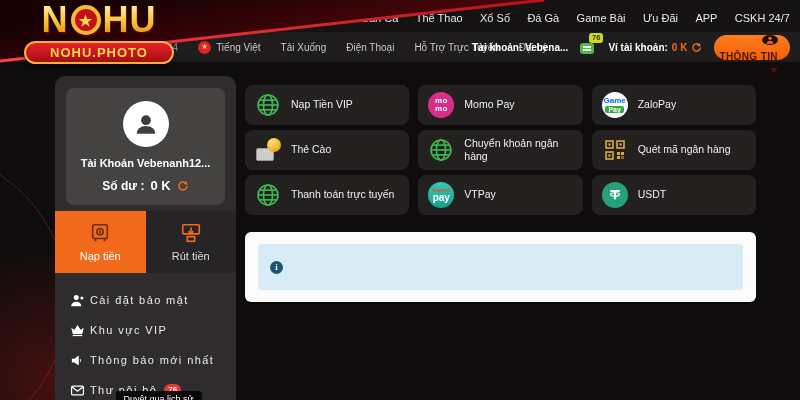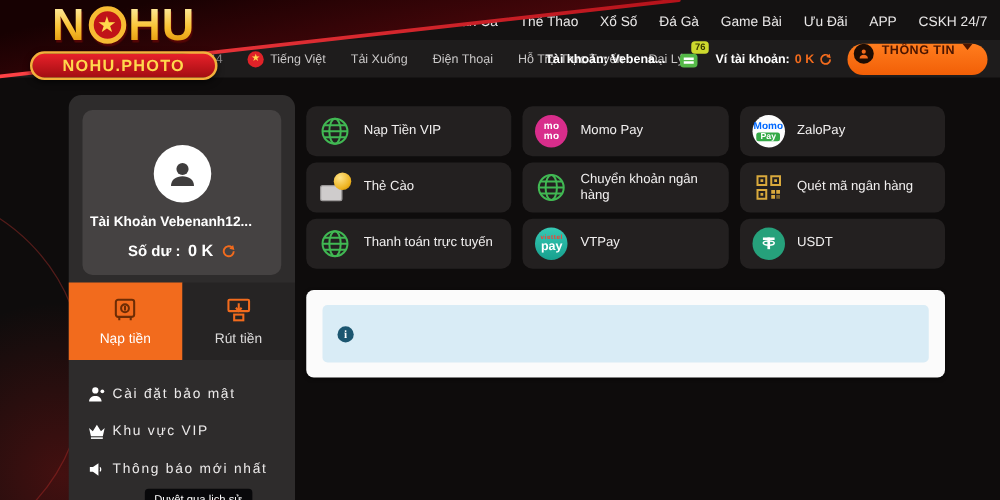--- a/index.html
+++ b/index.html
@@ -40,22 +40,22 @@
     align-items:center; justify-content:center; color:#ffd84d; font-size:8px; line-height:1; }
   .acct-label { color:#fff; font-size:10px; font-weight:bold; white-space:nowrap; }
   .wallet { display:flex; align-items:center; gap:4px; }
   .wallet-val { color:#f26b1d; font-weight:bold; font-size:10px; }
   .chat-wrap { position:relative; width:16px; height:14px; }
   .chat-ico { position:absolute; bottom:0; left:0; width:14px; height:11px; background:#55b948; border-radius:3px; }
   .chat-ico:after { content:""; position:absolute; left:3px; top:3px; width:8px; height:1.5px;
     background:#fff; box-shadow:0 3px 0 #fff; }
   .chat-badge { position:absolute; top:-7px; right:-7px; background:#cdd92e; color:#3a3a00;
     font-size:7.5px; font-weight:bold; padding:1px 3px; border-radius:3px; line-height:1; }
-  .info-btn { display:flex; align-items:flex-start; gap:6px; background:linear-gradient(#ff7d1e,#f25f07);
-    border-radius:13px; height:25px; padding:0 12px 0 5px; cursor:pointer; }
+  .info-btn { display:flex; align-items:flex-end; gap:6px; background:linear-gradient(#ff7d1e,#f25f07);
+    border-radius:13px; height:25px; padding:0 12px 0 5px; cursor:pointer;flex-direction:column; }
   .info-btn-avatar { width:16px; height:16px; border-radius:50%; background:#1d0c03; display:flex;
     align-items:center; justify-content:center; }
   .info-btn-label { color:#4a1500; font-size:10px; font-weight:bold; letter-spacing:.4px; }
   .chev { width:0; height:0; border-left:4px solid transparent; border-right:4px solid transparent;
     border-top:5px solid #4a1500; }
 
   
   .logo { position:absolute; top:2px; left:14px; z-index:5; width:170px; text-align:center; }
   .logo-word { display:flex; align-items:center; justify-content:center; gap:1px;
     font-weight:bold; font-size:36px; line-height:1;
@@ -65,21 +65,21 @@
   .logo-o { display:inline-flex; width:30px; height:30px; border-radius:50%; background:#c01318;
     border:4px solid #f7bb33; align-items:center; justify-content:center; margin:0 1px; }
   .logo-star { color:#ffd84d; font-size:15px; line-height:1; }
   .logo-pill { margin:3px auto 0; width:150px; background:linear-gradient(#e8212a,#a30d12);
     border:2px solid #f3b03c; border-radius:999px; padding:2px 0; color:#ffd84d;
     font-size:13px; font-weight:bold; letter-spacing:1px; box-shadow:0 2px 5px rgba(0,0,0,.6); }
 
   
   .sidebar { position:absolute; left:55px; top:76px; width:181px; height:324px;
     background:#2e2c2c; border-radius:10px 10px 0 0; z-index:4; }
-  .acct-card { margin:12px 11px 0; background:#454242; border-radius:8px; padding:28px 6px 12px; }
+  .acct-card { margin:12px 11px 0; background:#454242; border-radius:8px; padding:13px 6px 12px; text-align:center; }
   .avatar { width:46px; height:46px; border-radius:50%; background:#fff; margin:0 auto 10px;
     display:flex; align-items:center; justify-content:center; }
   .acct-title { color:#fff; font-size:11px; font-weight:bold; white-space:nowrap; }
   .balance-row { margin-top:9px; display:flex; align-items:center; justify-content:center; gap:6px; }
   .balance-label { color:#fff; font-size:12px; font-weight:bold; }
   .balance-val { color:#fff; font-size:13px; font-weight:bold; }
   .tabs { display:flex; margin-top:6px; height:62px; }
   .tab { flex:1; display:flex; flex-direction:column; align-items:center; justify-content:center; gap:6px; cursor:pointer; }
   .tab.active { background:#f26b1d; }
   .tab.inactive { background:#262424; }
@@ -337,21 +337,21 @@
             <span>mo</span>
             <span>mo</span>
           </span>
       </span>
       <span class="tile-label">Momo Pay</span>
     </div>
 
     <div class="tile">
       <span class="tile-icon">
         <span class="sq zalo-sq">
-            <span class="zalo-t">Momo</span>
+            <span class="zalo-t">Game</span>
             <span class="zalo-p">Pay</span>
           </span>
       </span>
       <span class="tile-label">ZaloPay</span>
     </div>
 
     <div class="tile">
       <span class="tile-icon">
         <span class="card-ico">
             <span class="card-rect"></span>

